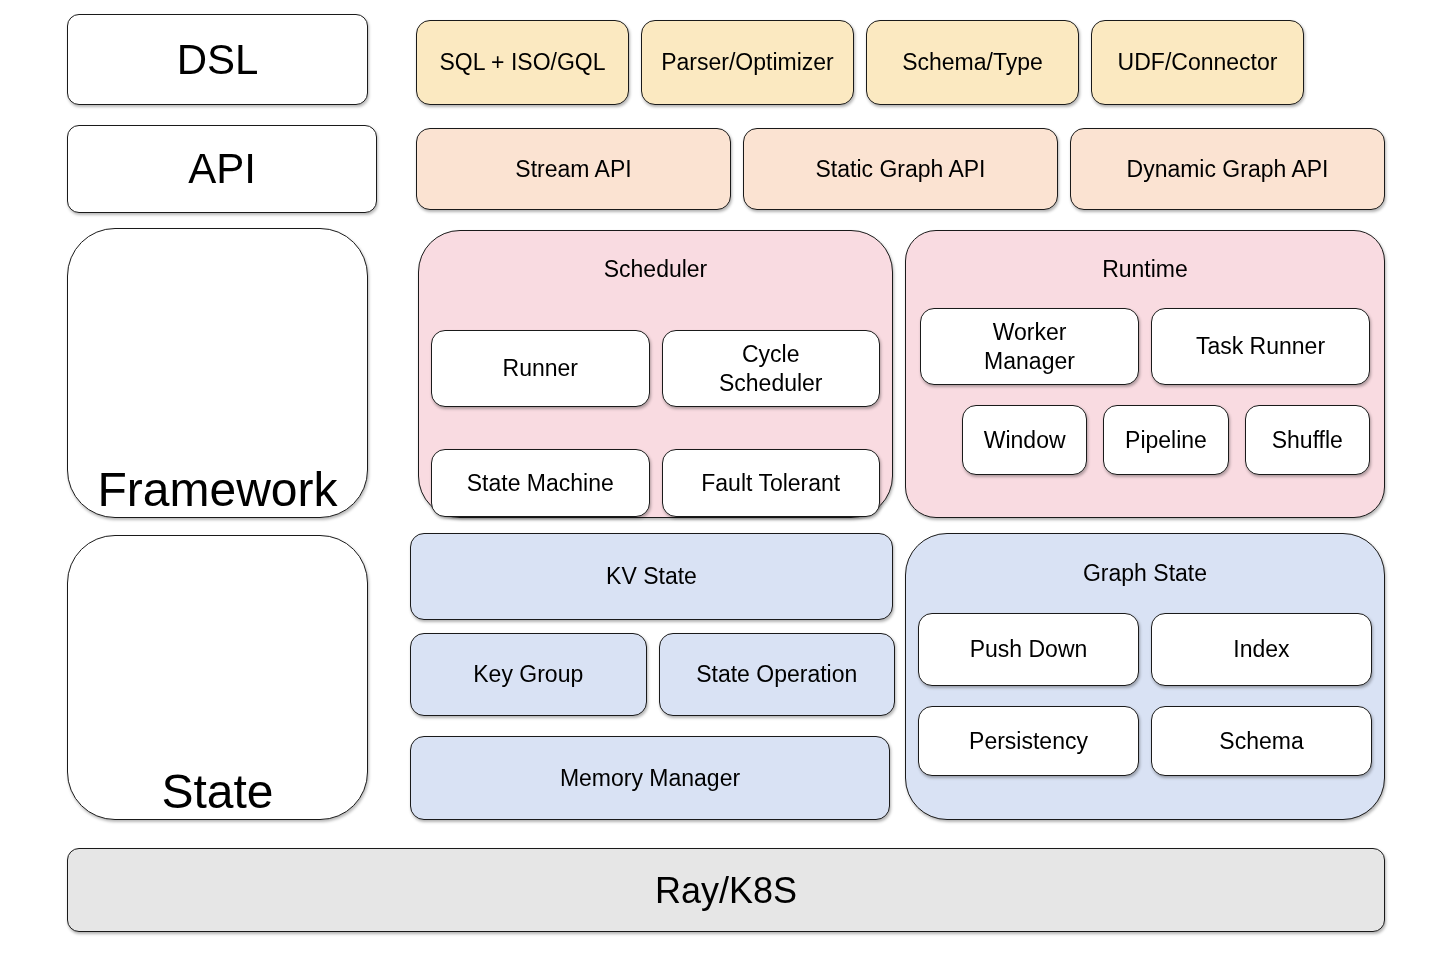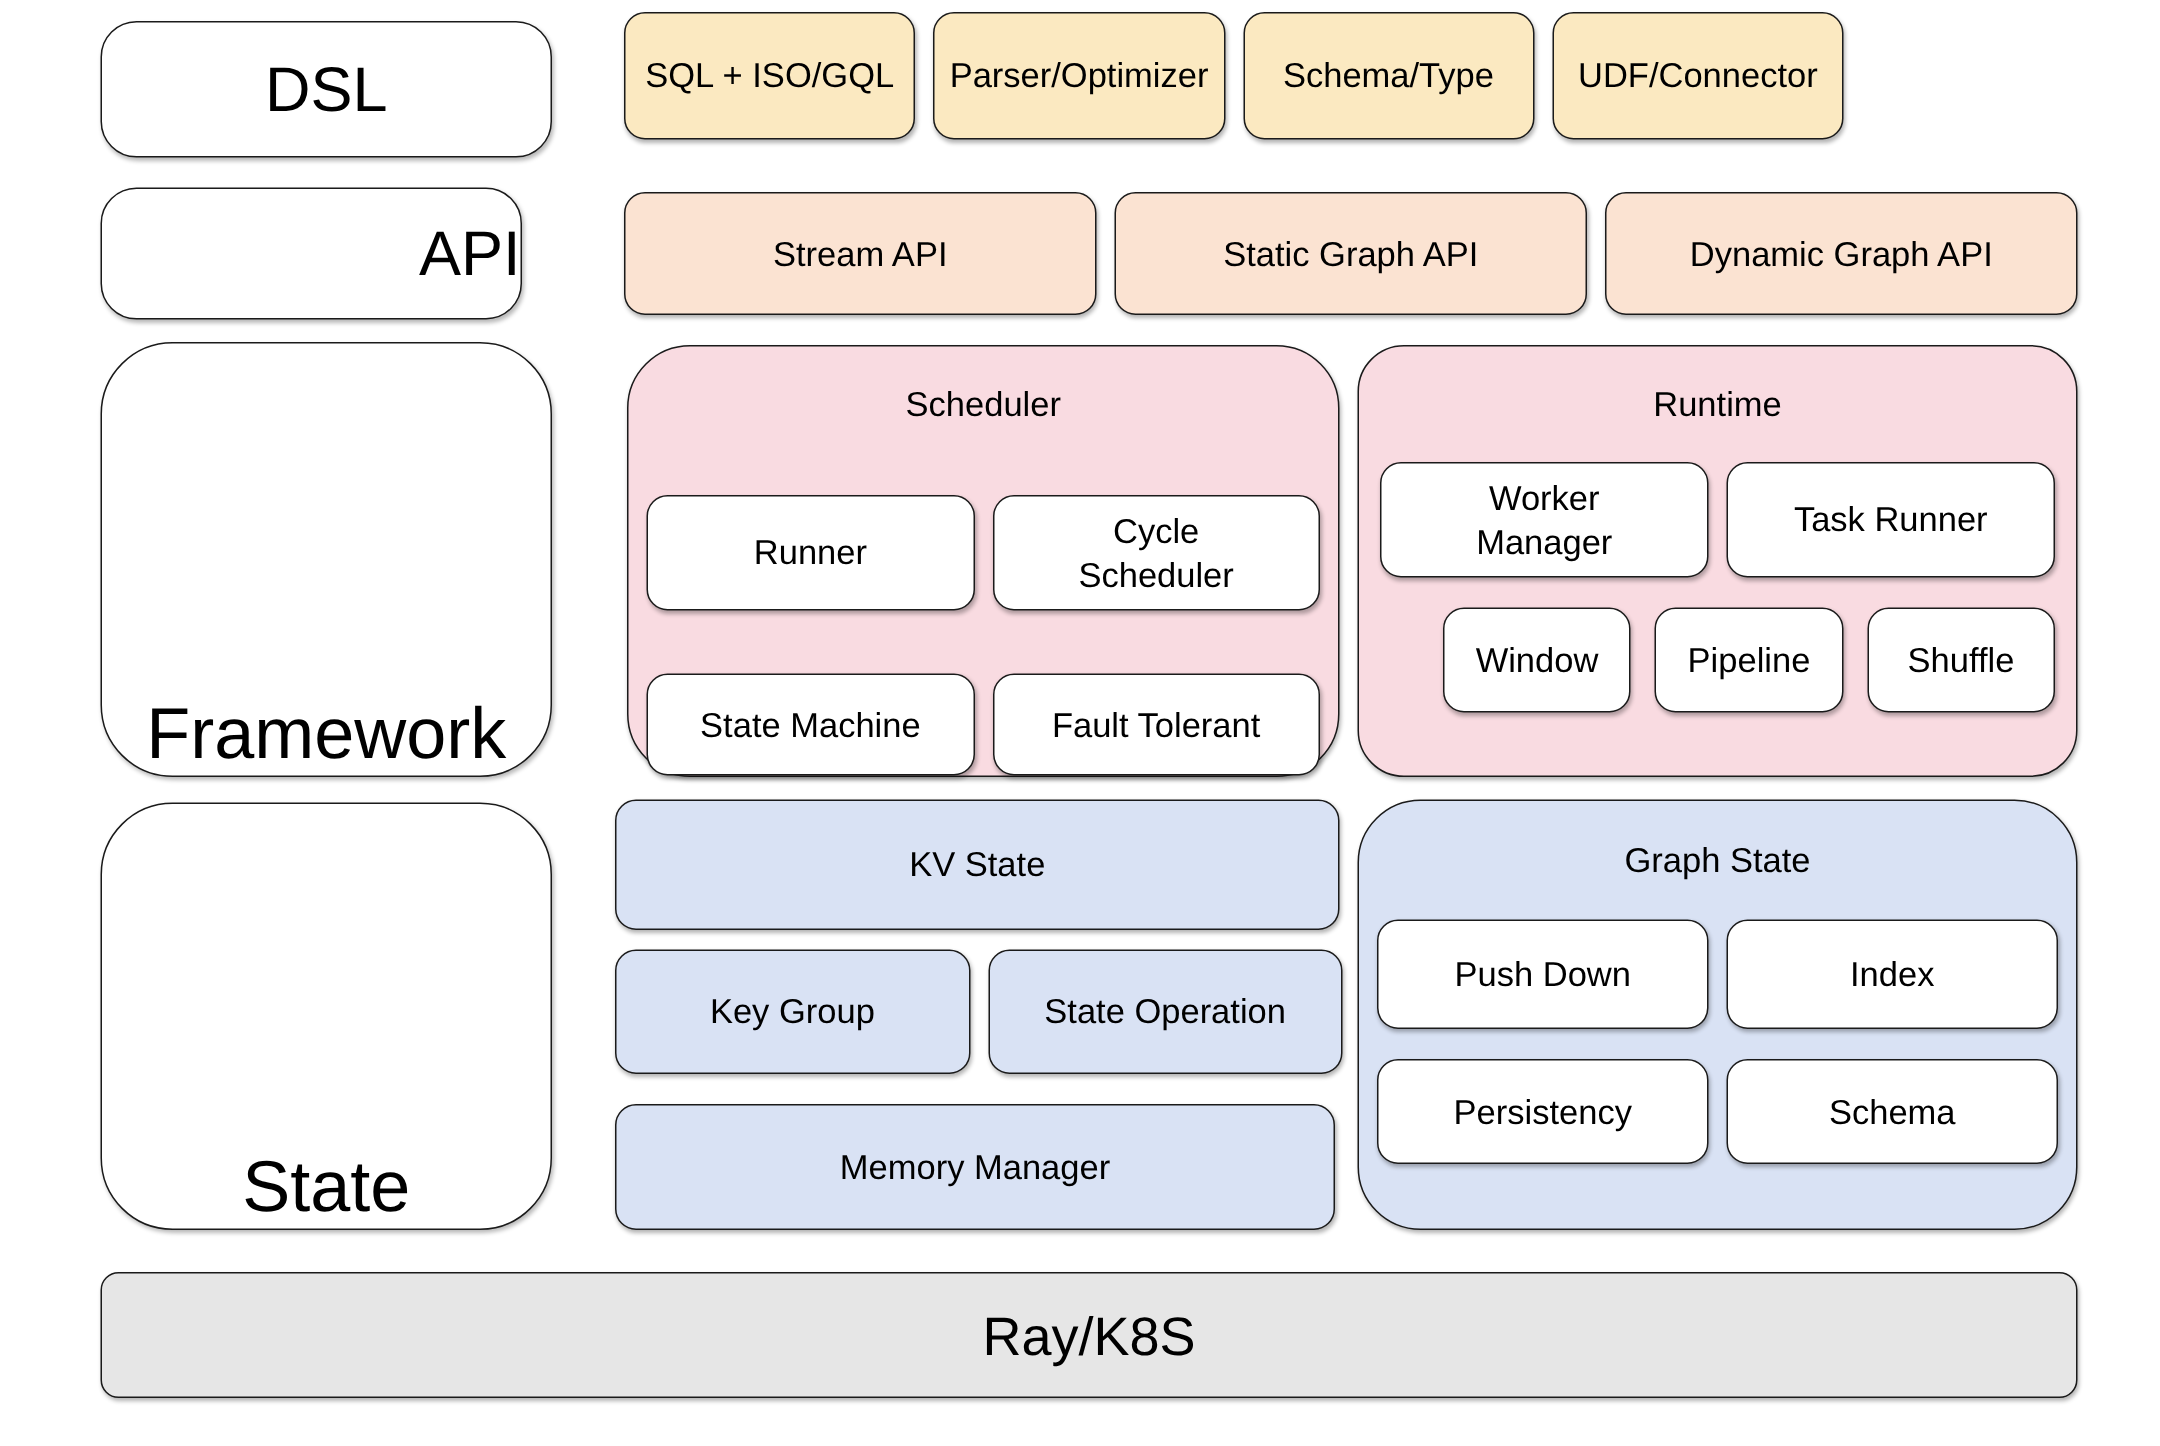--- a/index.html
+++ b/index.html
@@ -11,21 +11,21 @@
   
   .box{
     border:1.6px solid #1a1a1a;border-radius:14px;
     display:flex;align-items:center;justify-content:center;
     font-size:23px;text-align:center;white-space:pre-line;line-height:1.25;
     box-shadow:1px 2px 3px rgba(0,0,0,0.30);
     box-sizing:border-box;background:#fff;
   }
   
   .lbl{
-    background:#fff;border:1.5px solid #1a1a1a;border-radius:24px;
+    background:#fff;border:1.5px solid #1a1a1a;border-radius:12px;
     display:flex;align-items:center;justify-content:center;
     box-shadow:1px 2px 3px rgba(0,0,0,0.28);box-sizing:border-box;
   }
   .lbl.big{border-radius:48px;}
   .fs42{font-size:42px;} .fs38{font-size:48px;align-items:flex-end;} .fs36{font-size:36px;}
   
   .yellow{background:#fbe9c1;}
   .orange{background:#fbe3d2;}
   .pink  {background:#f9dbe1;}
   .blue  {background:#d9e2f4;}
@@ -50,36 +50,36 @@
   .r2gap{gap:16px;}
 </style>
 </head>
 <body>
 
 <div id="canvas">
 
   <div class="abs lbl fs42" style="left:67px;top:14px;width:301px;height:91px;">
     <span>DSL</span>
   </div>
-  <div class="abs strip" style="left:416px;top:8px;width:813px;height:85px;justify-content:flex-end;">
+  <div class="abs strip" style="left:416px;top:20px;width:888px;height:85px;justify-content:flex-end;">
     <div class="box yellow">
       <span>SQL + ISO/GQL</span>
     </div>
     <div class="box yellow">
       <span>Parser/Optimizer</span>
     </div>
     <div class="box yellow">
       <span>Schema/Type</span>
     </div>
     <div class="box yellow">
       <span>UDF/Connector</span>
     </div>
   </div>
 
-  <div class="abs lbl fs42" style="left:67px;top:125px;width:281px;height:88px;justify-content:flex-end;">
+  <div class="abs lbl fs42" style="left:67px;top:125px;width:310px;height:88px;">
     <span>API</span>
   </div>
   <div class="abs strip" style="left:416px;top:128px;width:969px;height:82px;">
     <div class="box orange">
       <span>Stream API</span>
     </div>
     <div class="box orange">
       <span>Static Graph API</span>
     </div>
     <div class="box orange">

